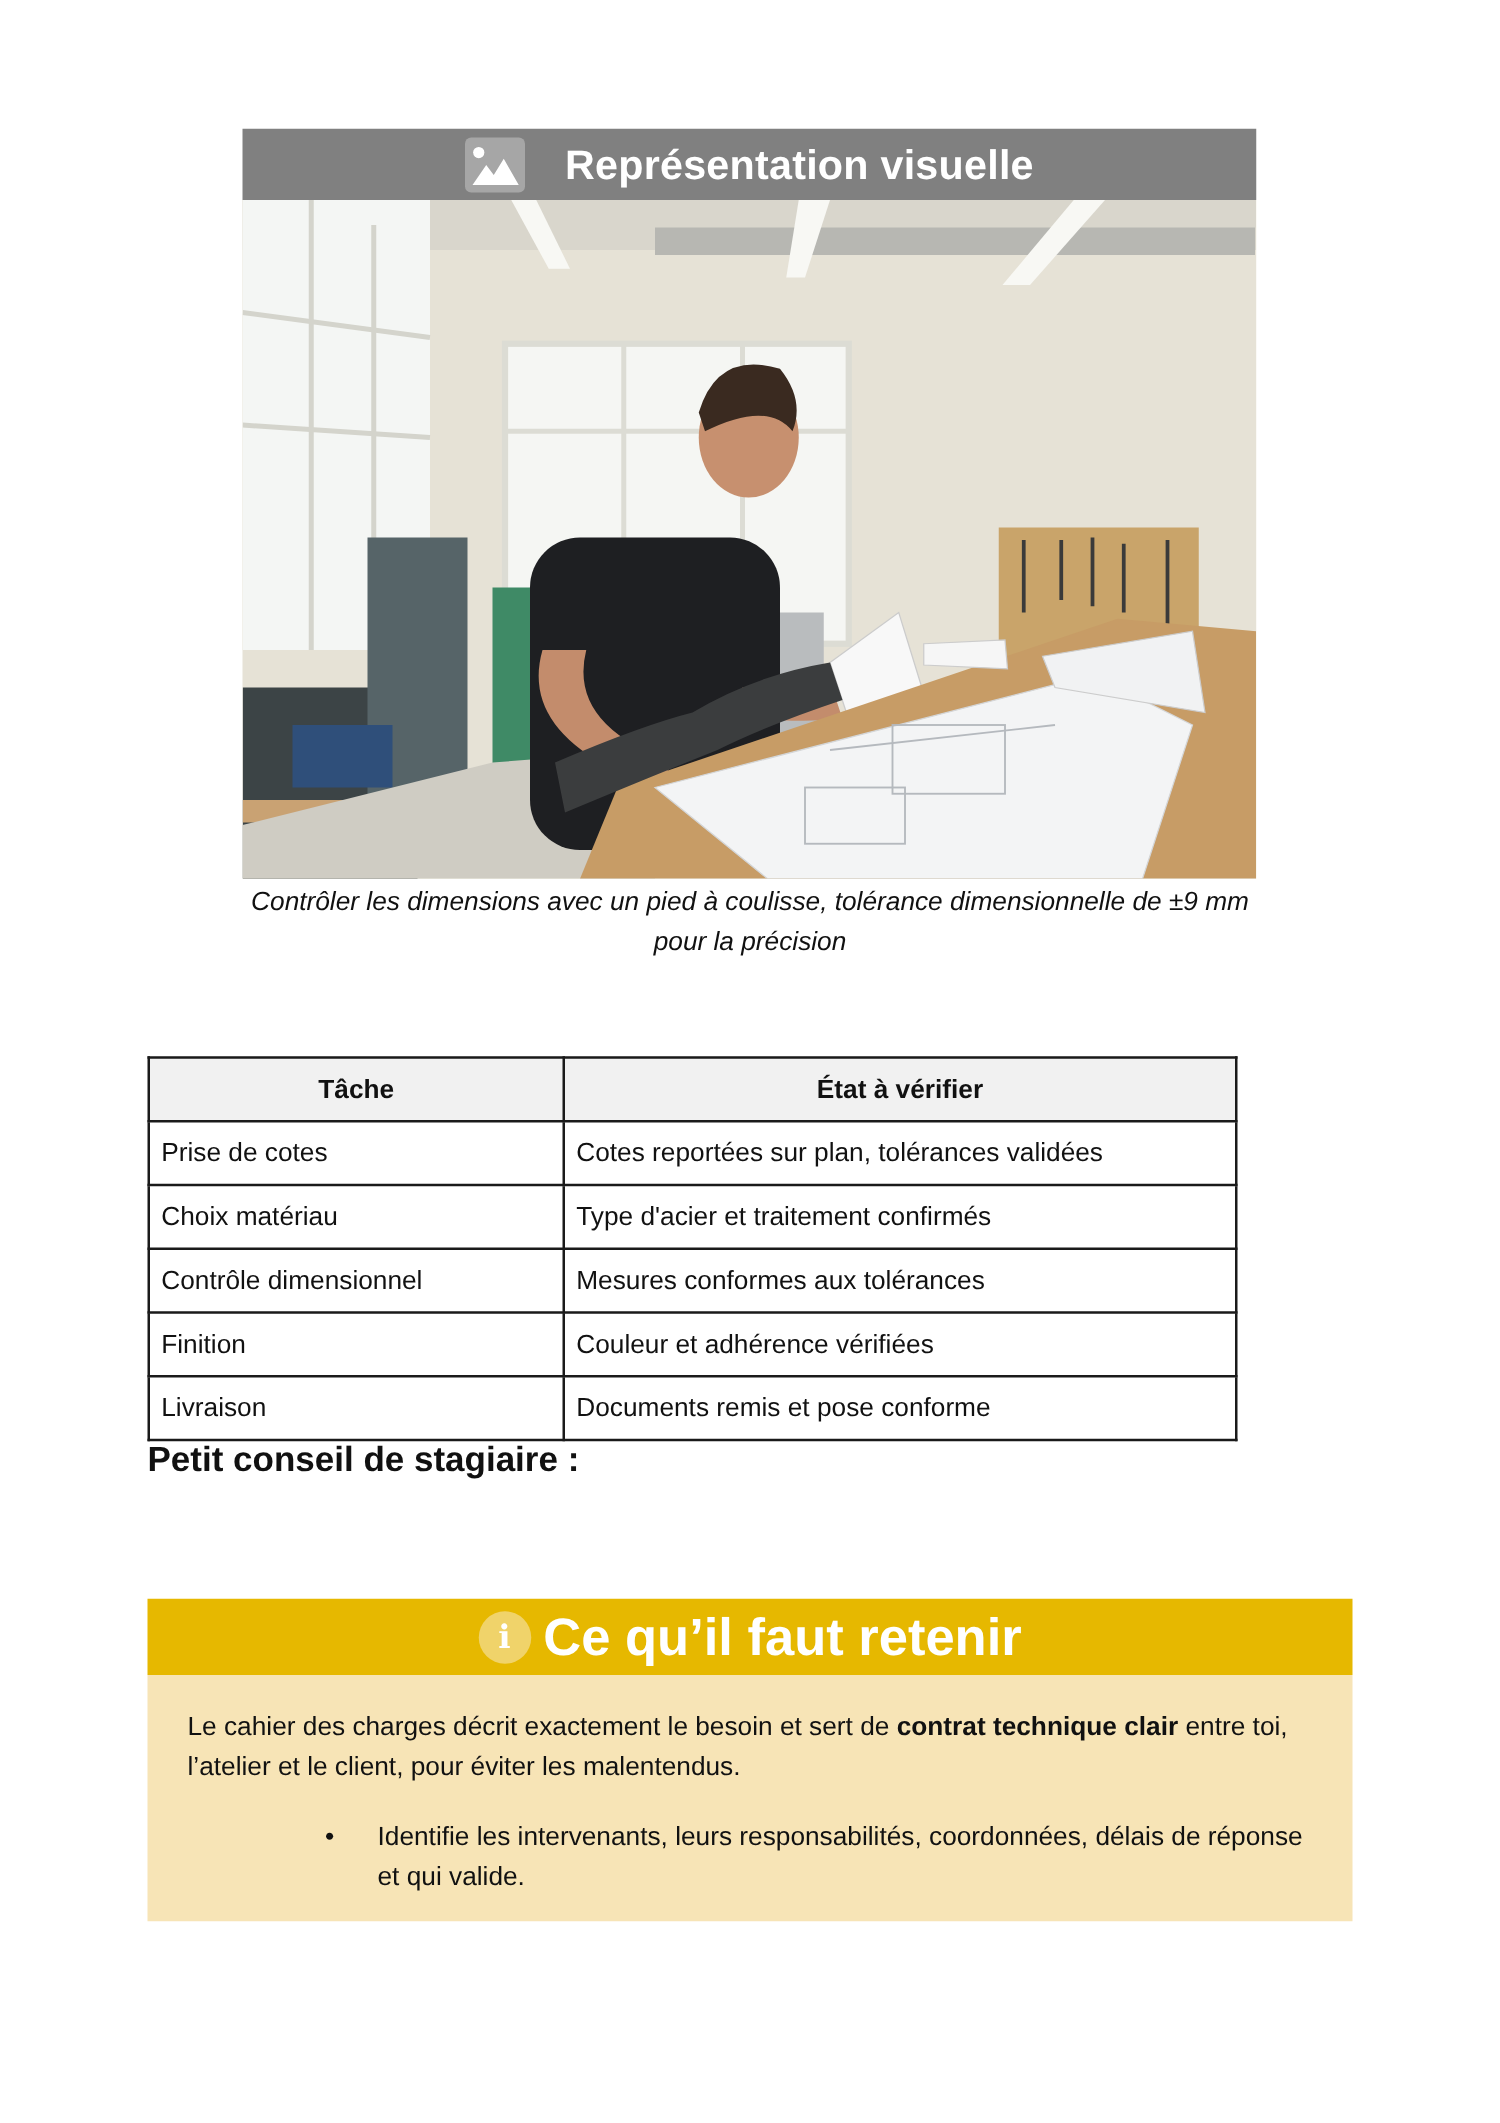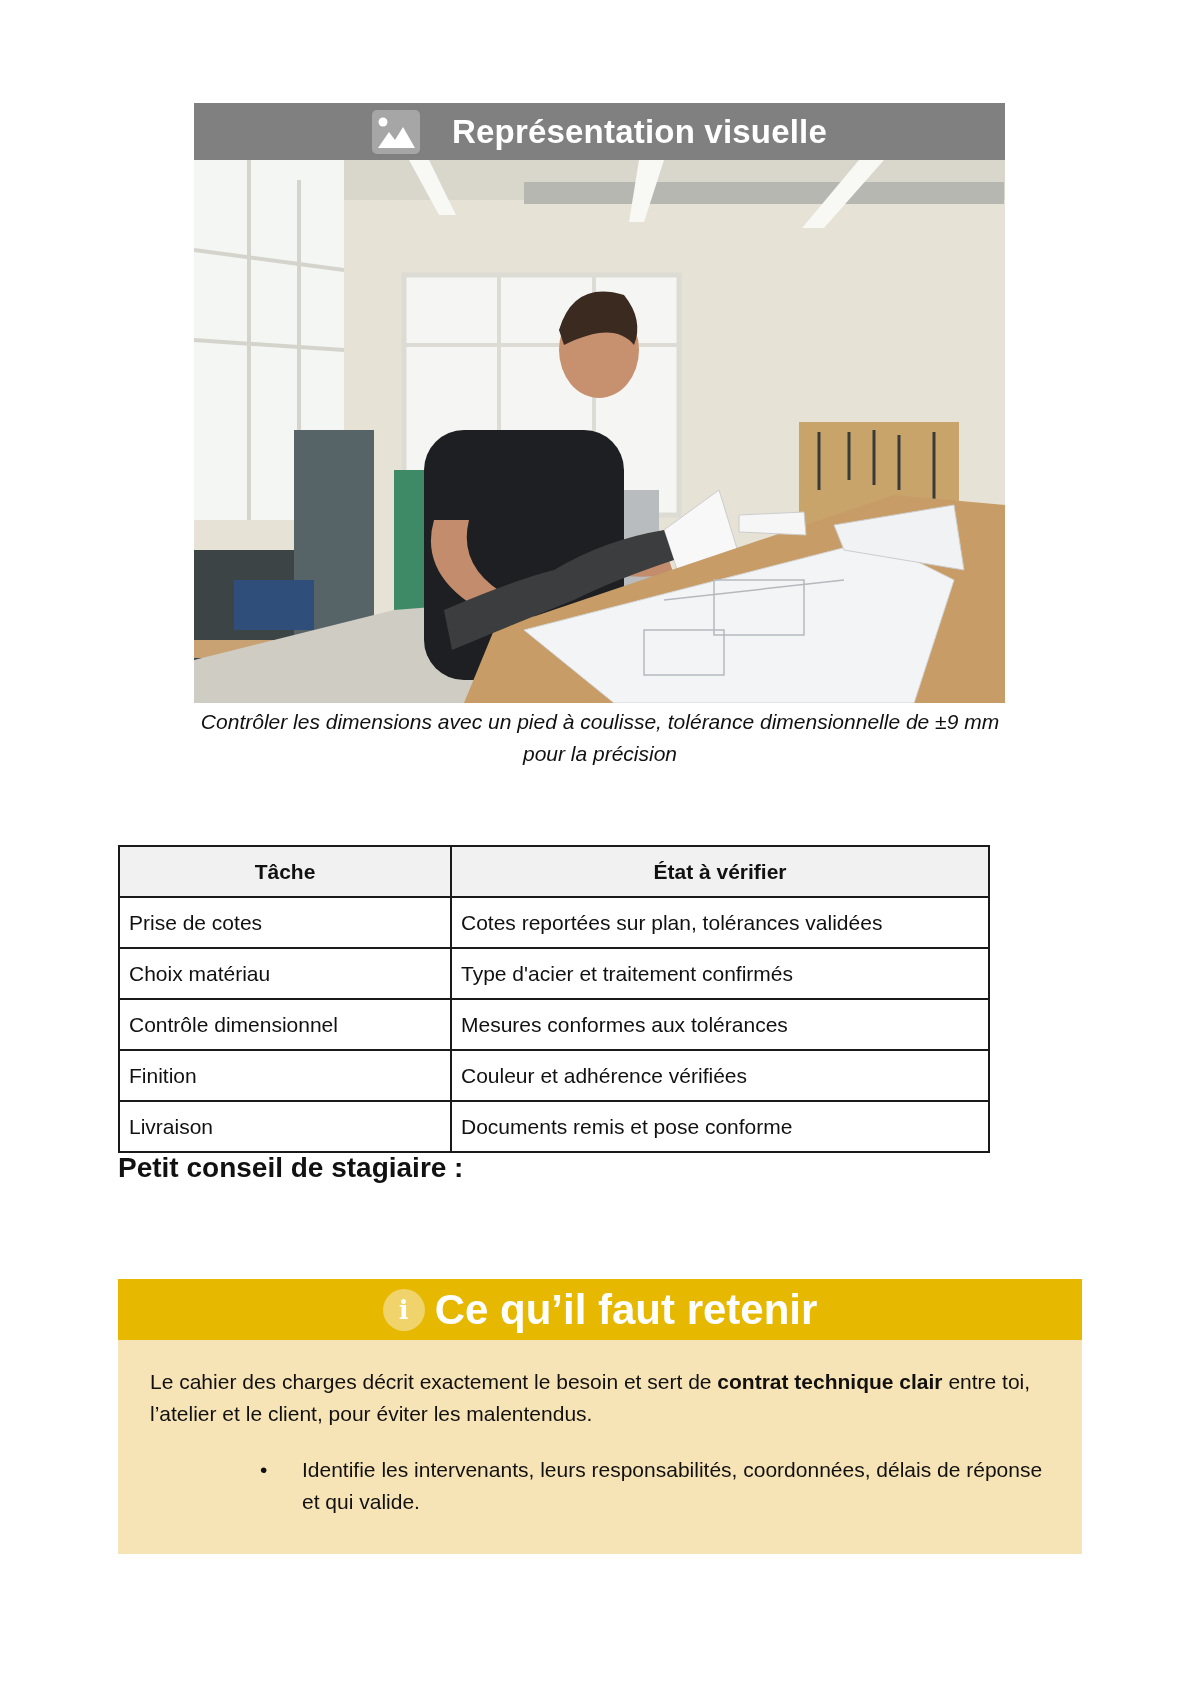--- a/index.html
+++ b/index.html
@@ -28,21 +28,21 @@
   
   .tip { position:absolute; left:118px; top:1152px; width:980px; font-size:28px; line-height:32px; }
   .tip-title { font-weight:bold; }
 
   
   .callout { position:absolute; left:118px; top:1279px; width:964px; }
   .callout-head { height:61px; background:#e6b800; display:flex; align-items:center; justify-content:center; gap:10px; }
   .info-icon { width:42px; height:42px; border-radius:50%; background:#f0d36a; color:#fff; display:flex; align-items:center; justify-content:center;
                font-family:"DejaVu Serif", serif; font-weight:bold; font-size:26px; }
   .callout-title { color:#fff; font-weight:bold; font-size:42px; }
-  .callout-body { background:#f7e4b6; padding:26px 32px 30px 32px; height:158px; font-size:21px; line-height:32px; }
+  .callout-body { background:#f7e4b6; padding:26px 32px 13px 32px; height:158px; font-size:21px; line-height:32px; }
   .callout-body p { margin:0 0 24px 0; }
   .callout-body ul { margin:0; padding-left:140px; list-style:none; }
   .callout-body li { position:relative; padding-left:12px; }
   .bullet { position:absolute; left:-30px; top:0; }
 </style>
 </head>
 <body>
 
 <div class="figure">
   <div class="fig-header">

